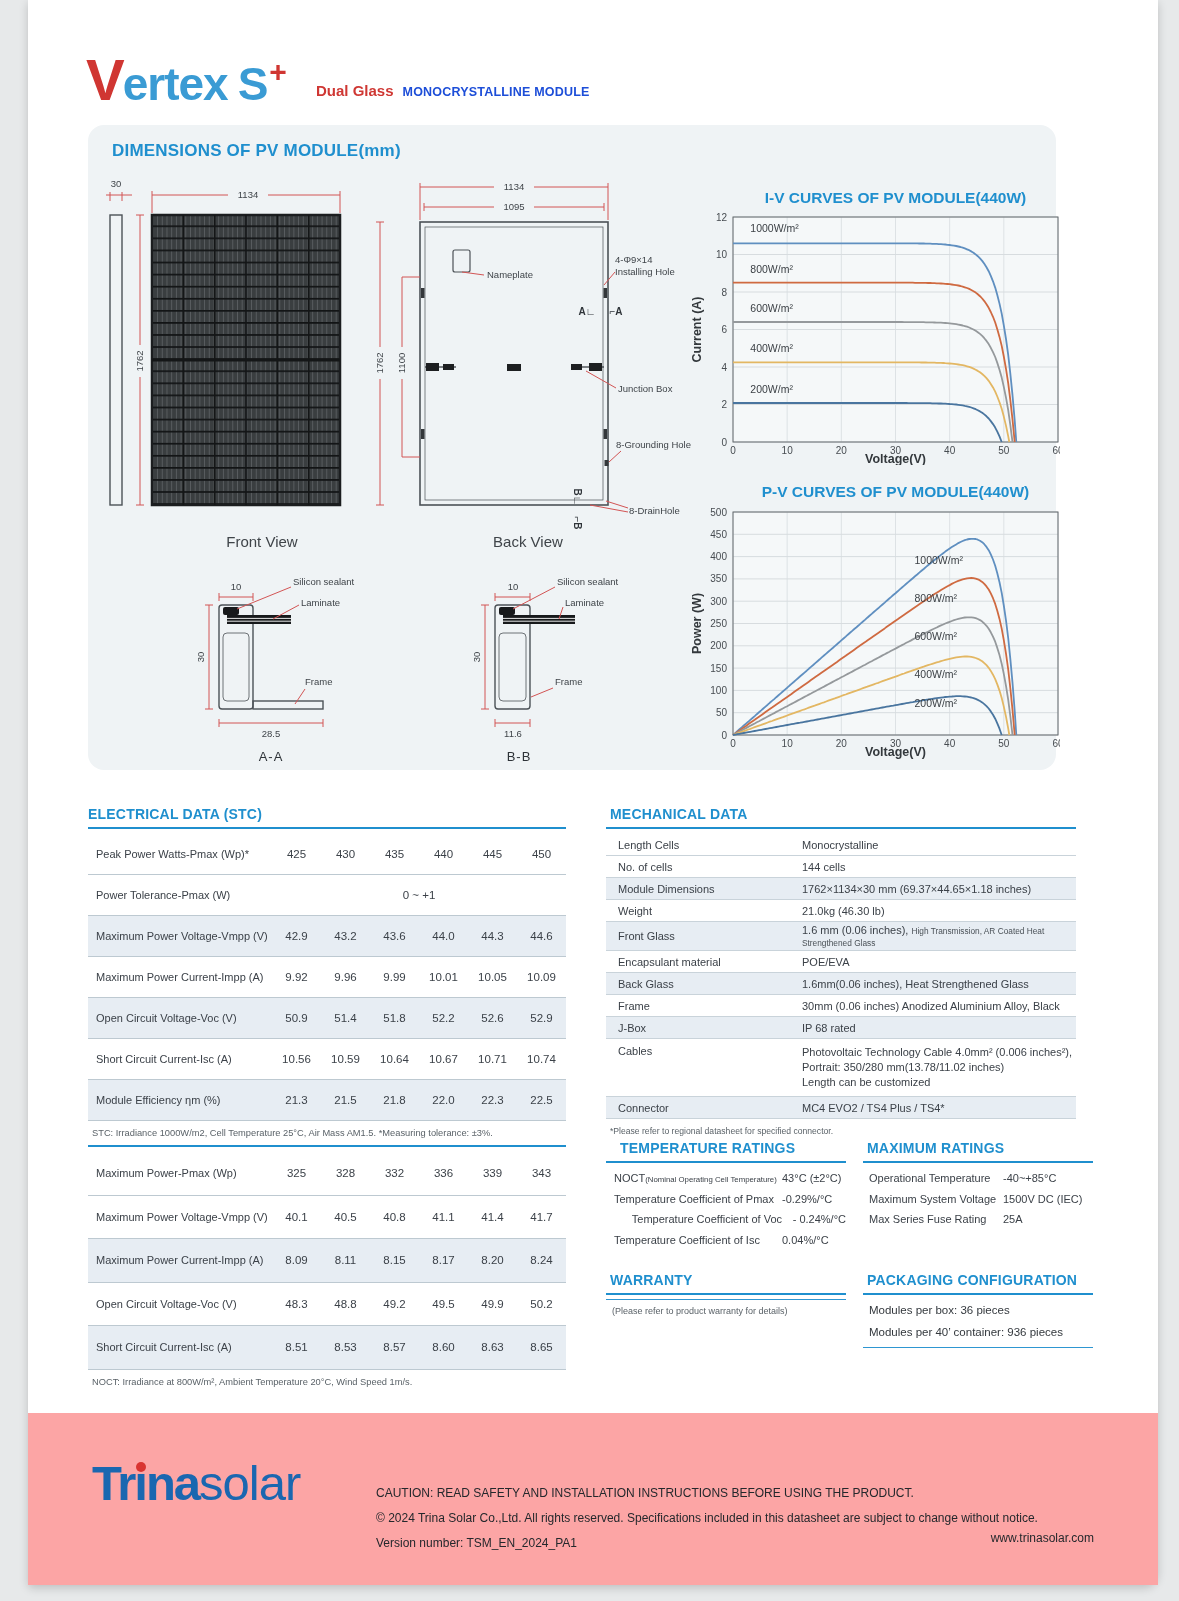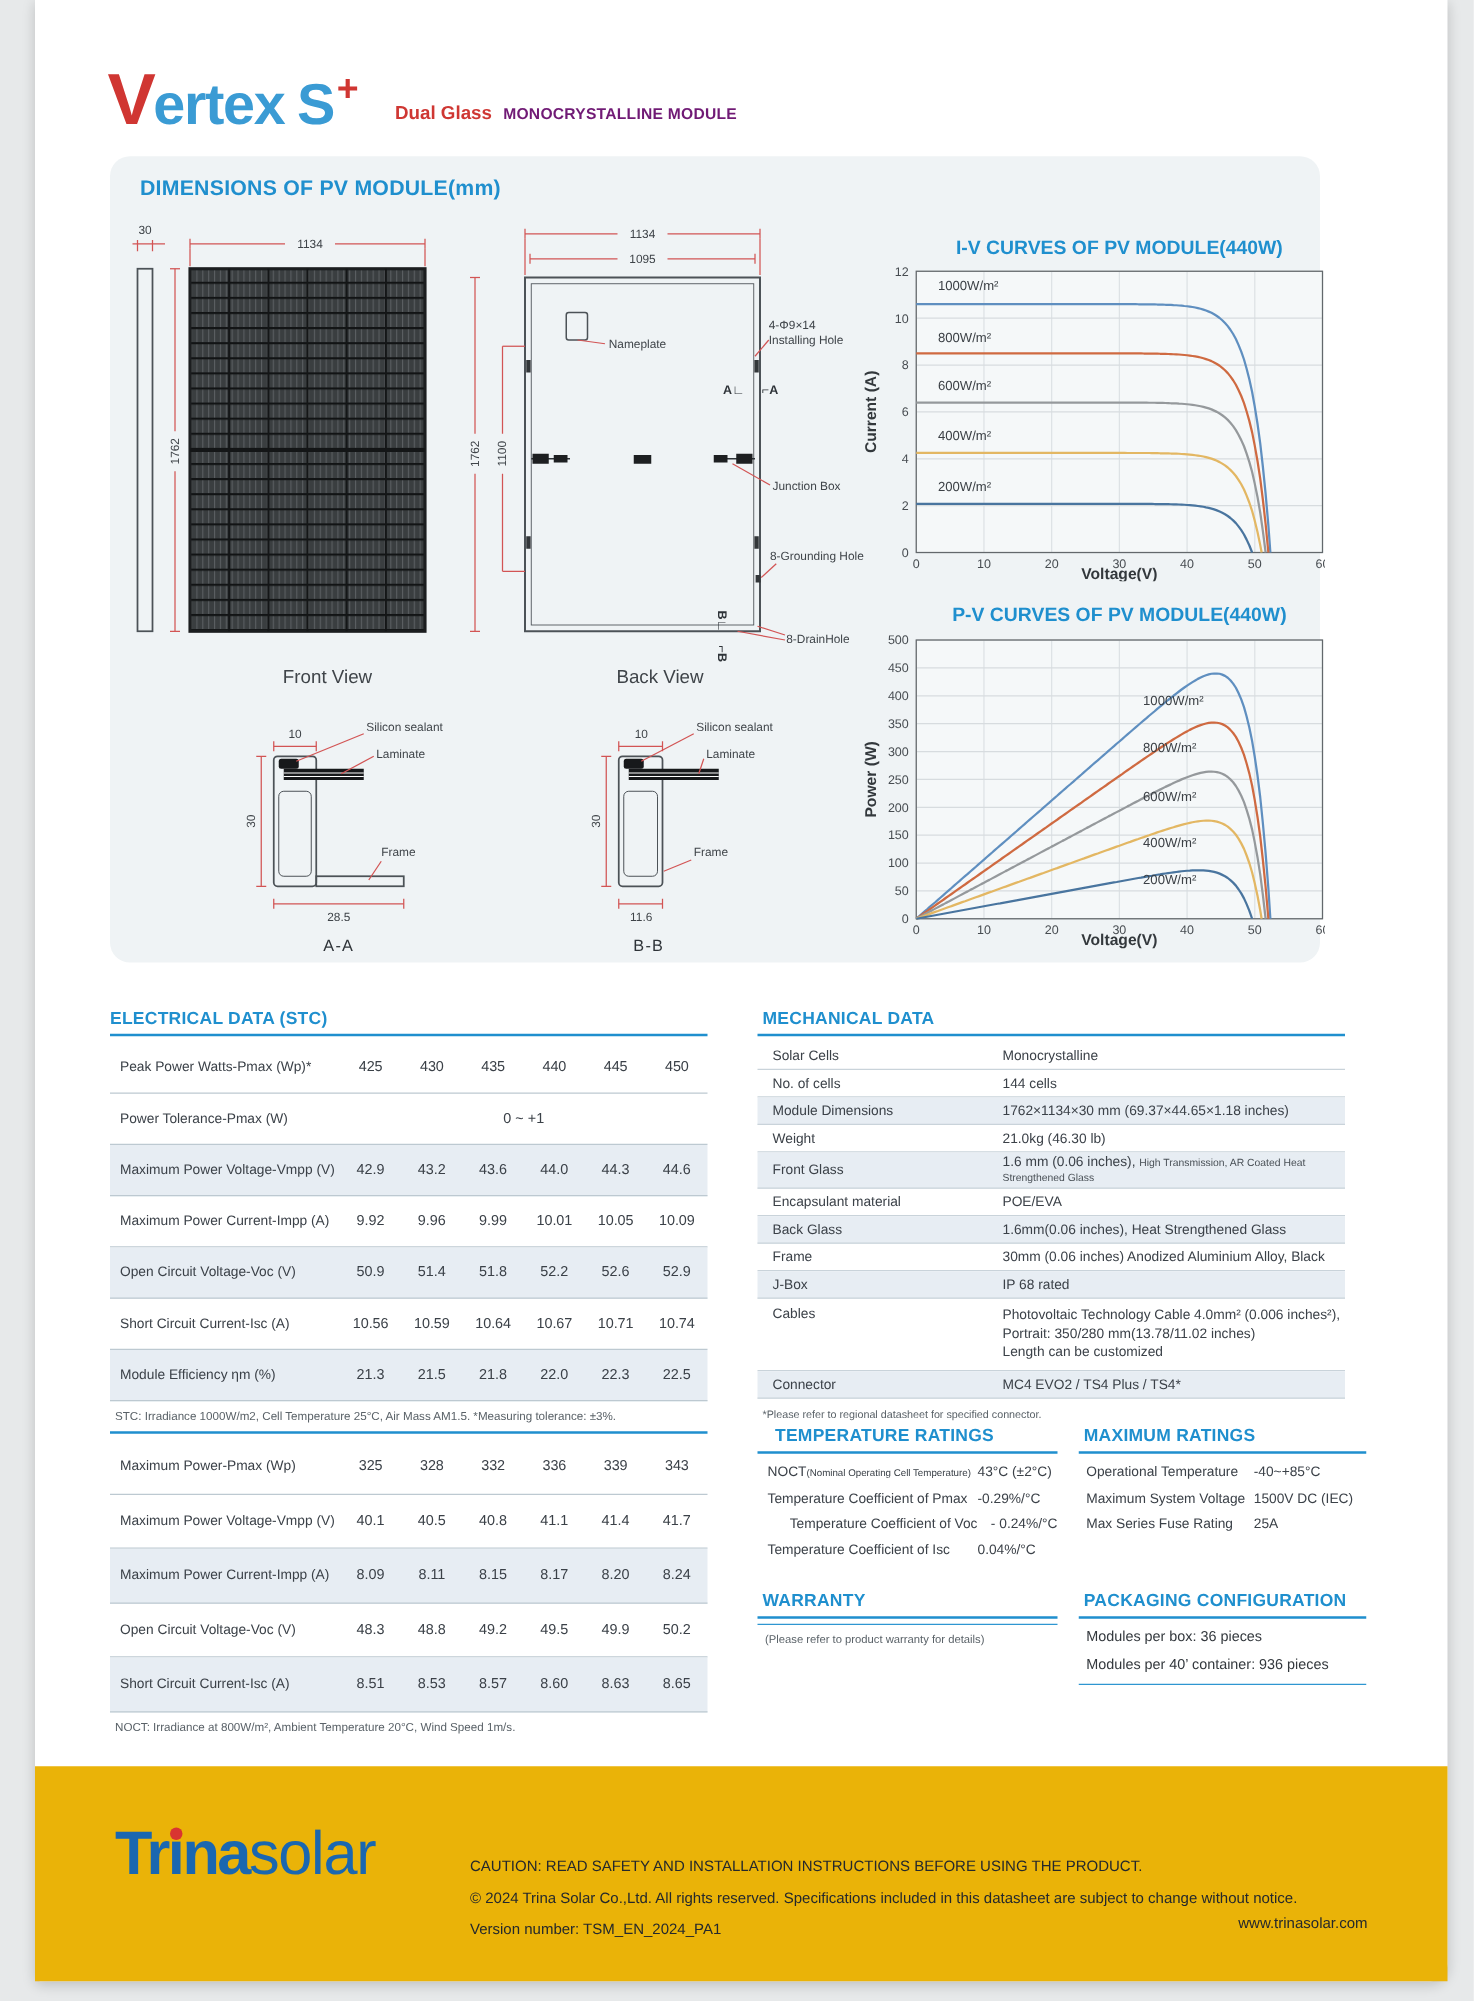--- a/index.html
+++ b/index.html
@@ -8,21 +8,21 @@
   .sheet{position:absolute;left:28px;top:0;width:1130px;height:1585px;background:#ffffff;border-radius:0 0 14px 4px;box-shadow:0 3px 10px rgba(0,0,0,.18);}
 
   
   .logo{position:absolute;left:58px;top:46px;white-space:nowrap;}
   .logo .v{font-size:58px;font-weight:bold;color:#d03632;letter-spacing:-2px;}
   .logo .word{font-size:46px;font-weight:bold;color:#3a9bd4;letter-spacing:-1px;}
   .logo .sp{font-size:46px;font-weight:bold;color:#3a9bd4;margin-left:10px;}
   .logo .plus{font-size:30px;font-weight:bold;color:#d03632;vertical-align:18px;margin-left:1px;}
   .tagline{position:absolute;left:288px;top:82px;white-space:nowrap;}
   .tagline .red{color:#cf3733;font-weight:bold;font-size:15px;}
-  .tagline .blue{color:#701a75;font-weight:bold;font-size:12.5px;margin-left:9px;letter-spacing:.2px;}
+  .tagline .blue{color:#1d4ed8;font-weight:bold;font-size:12.5px;margin-left:9px;letter-spacing:.2px;}
 
   
   .dims-panel{position:absolute;left:60px;top:125px;width:968px;height:645px;background:#eff3f5;border-radius:16px;}
   .panel-title{position:absolute;left:24px;top:16px;font-size:17px;font-weight:bold;color:#1f8fce;letter-spacing:.2px;}
   .view-label{position:absolute;width:180px;text-align:center;font-size:15px;color:#3f4449;}
   svg{display:block;}
   svg text{font-family:"Liberation Sans","DejaVu Sans",sans-serif;}
   .dimtxt{fill:#3f4449;font-size:9.5px;}
   .calltxt{fill:#3f4449;font-size:9.5px;}
   .marktxt{fill:#2e3338;font-size:10px;font-weight:bold;}
@@ -56,21 +56,21 @@
   .krow{display:grid;align-items:center;min-height:20.5px;}
   .klabel{font-size:11px;color:#3b4148;}
   .klabel .small{font-size:7.8px;}
   .kval{font-size:11px;color:#3b4148;}
 
   .witem{font-size:11.5px;color:#33383d;line-height:21.5px;padding-left:6px;}
   .wnote{font-size:9px;color:#5a6268;padding-left:6px;margin-top:6px;}
   .thin-rule{height:1px;background:#2e96d1;margin-top:4px;}
 
   
-  .footer-band{position:absolute;left:0;top:1413px;width:1130px;height:172px;background:#eab308;}
+  .footer-band{position:absolute;left:0;top:1413px;width:1130px;height:172px;background:#fca5a5;}
   .trina-logo{position:absolute;left:64px;top:42px;white-space:nowrap;}
   .trina-logo .bold{font-size:49px;font-weight:bold;color:#1a67b0;letter-spacing:-2px;}
   .trina-logo .iwrap{position:relative;display:inline-block;}
   .trina-logo .dot{position:absolute;left:2px;top:7px;width:10px;height:10px;border-radius:50%;background:#d93431;}
   .trina-logo .light{font-size:49px;font-weight:normal;color:#1a67b0;letter-spacing:-1px;}
   .caution{position:absolute;left:348px;top:68px;font-size:12px;color:#24282c;line-height:25px;white-space:nowrap;}
   .site{position:absolute;right:64px;top:118px;font-size:12px;color:#24282c;}
 </style>
 </head>
 <body>
@@ -497,21 +497,21 @@
       </div>
     </div>
     <div class="footnote">NOCT: Irradiance at 800W/m², Ambient Temperature 20°C, Wind Speed 1m/s.</div>
   </div>
 
   <div class="block" style="left:578px;top:806px;width:470px;">
     <div class="sec-title" style="padding-left:4px;">MECHANICAL DATA</div>
     <div class="sec-rule"></div>
     <div class="etable">
       <div class="mrow">
-        <div class="mlabel">Solar Cells</div>
+        <div class="mlabel">Length Cells</div>
         <div class="mval">Monocrystalline</div>
       </div>
       <div class="mrow">
         <div class="mlabel">No. of cells</div>
         <div class="mval">144 cells</div>
       </div>
       <div class="mrow shaded">
         <div class="mlabel">Module Dimensions</div>
         <div class="mval">1762×1134×30 mm (69.37×44.65×1.18 inches)</div>
       </div>

